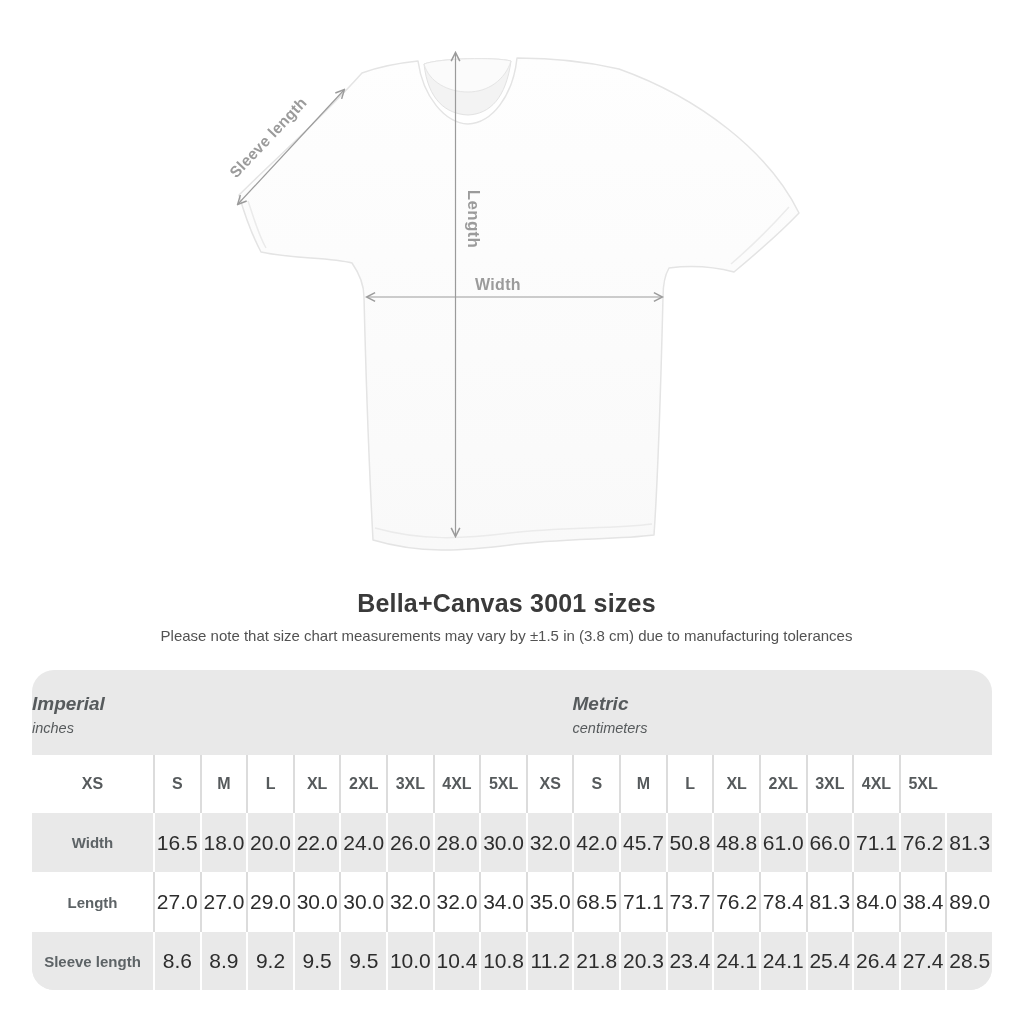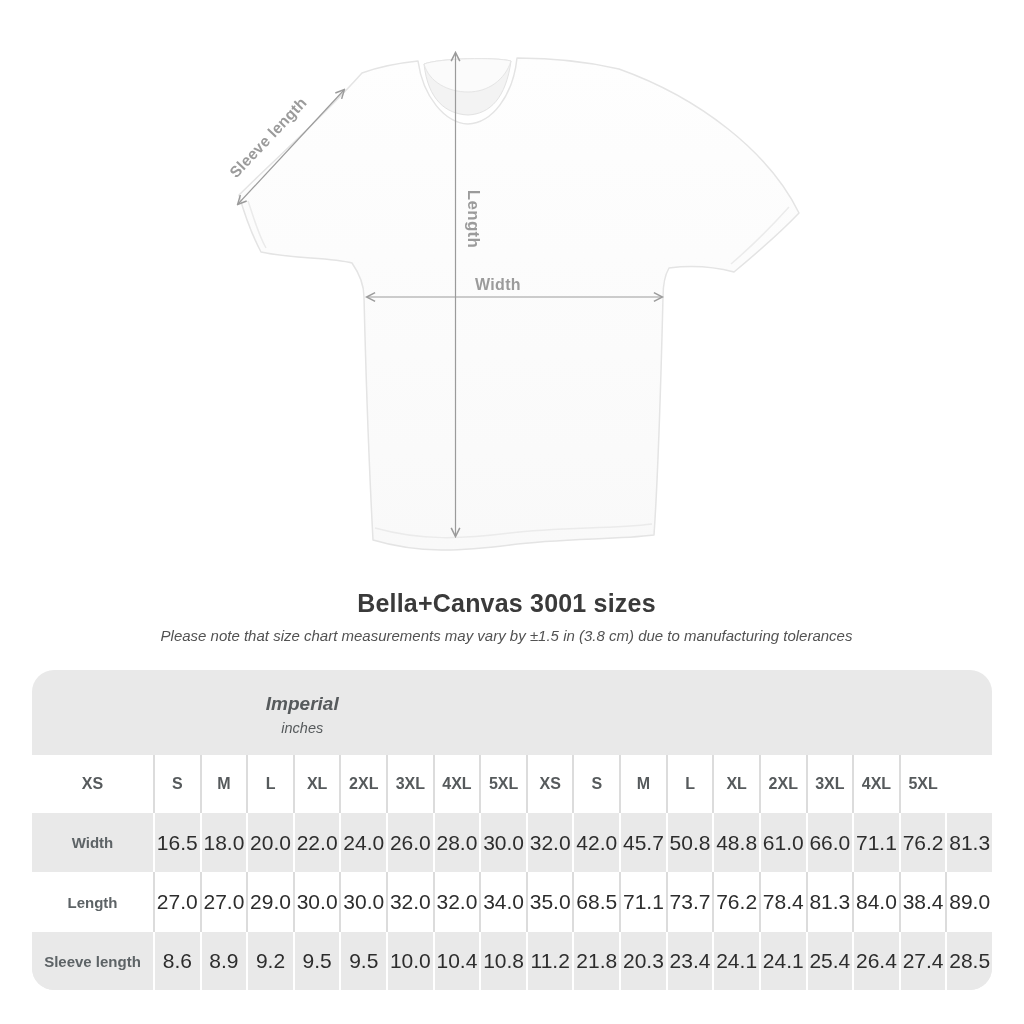--- a/index.html
+++ b/index.html
@@ -3,27 +3,27 @@
 <meta charset="utf-8">
 <style>
   html,body{margin:0;padding:0;background:#ffffff;}
   .sheet{
     position:relative;width:1024px;height:1024px;background:#ffffff;
     font-family:"Liberation Sans","DejaVu Sans",sans-serif;overflow:hidden;
   }
   .diagram{position:absolute;top:0;left:0;}
   .heading{position:absolute;top:588px;left:0;width:1013px;text-align:center;}
   .title{font-size:25px;font-weight:bold;color:#3a3a3a;line-height:30px;letter-spacing:.2px;}
-  .subtitle{margin-top:9px;font-size:15px;font-style:italic;color:#525252;}
+  .subtitle{margin-top:9px;font-size:15px;color:#525252;}
   .chart-box{
     position:absolute;top:670px;left:32px;width:960px;height:320px;
     background:#e9e9e9;border-radius:22px;overflow:hidden;
   }
   .t-head{height:85px;display:grid;grid-template-columns:121px repeat(18,1fr);}
-  .unit-group{display:flex;flex-direction:column;align-items:center;justify-content:center;padding-top:4px;}
+  .unit-group{display:flex;flex-direction:column;align-items:flex-start;justify-content:center;padding-top:4px;}
   .ug-imperial{grid-column:1 / span 10;}
   .ug-metric{grid-column:11 / span 9;}
   .unit-title{font-size:19px;font-weight:bold;font-style:italic;color:#565a5c;}
   .unit-sub{margin-top:5px;font-size:14.5px;font-style:italic;color:#565a5c;}
   .t-row{display:grid;grid-template-columns:121px repeat(18,1fr);}
   .t-row > div{display:flex;align-items:center;justify-content:center;}
   .r-size{height:58px;background:#ffffff;}
   .r-width{height:59px;background:#e9e9e9;}
   .r-length{height:60px;background:#ffffff;}
   .r-sleeve{height:58px;background:#e9e9e9;}
@@ -99,20 +99,24 @@
     <div class="title">Bella+Canvas 3001 sizes</div>
     <div class="subtitle">Please note that size chart measurements may vary by ±1.5 in (3.8 cm) due to manufacturing tolerances</div>
   </div>
 
   <div class="chart-box">
 
     <div class="t-head">
       <div class="unit-group ug-imperial">
         <div class="unit-title">Imperial</div>
         <div class="unit-sub">inches</div>
+      </div>
+      <div class="unit-group ug-metric">
+        <div class="unit-title">Metric</div>
+        <div class="unit-sub">centimeters</div>
       </div>
     </div>
 
     <div class="t-row r-size row-white">
       <div class="szhead">XS</div>
       <div class="szhead">S</div>
       <div class="szhead">M</div>
       <div class="szhead">L</div>
       <div class="szhead">XL</div>
       <div class="szhead">2XL</div>

